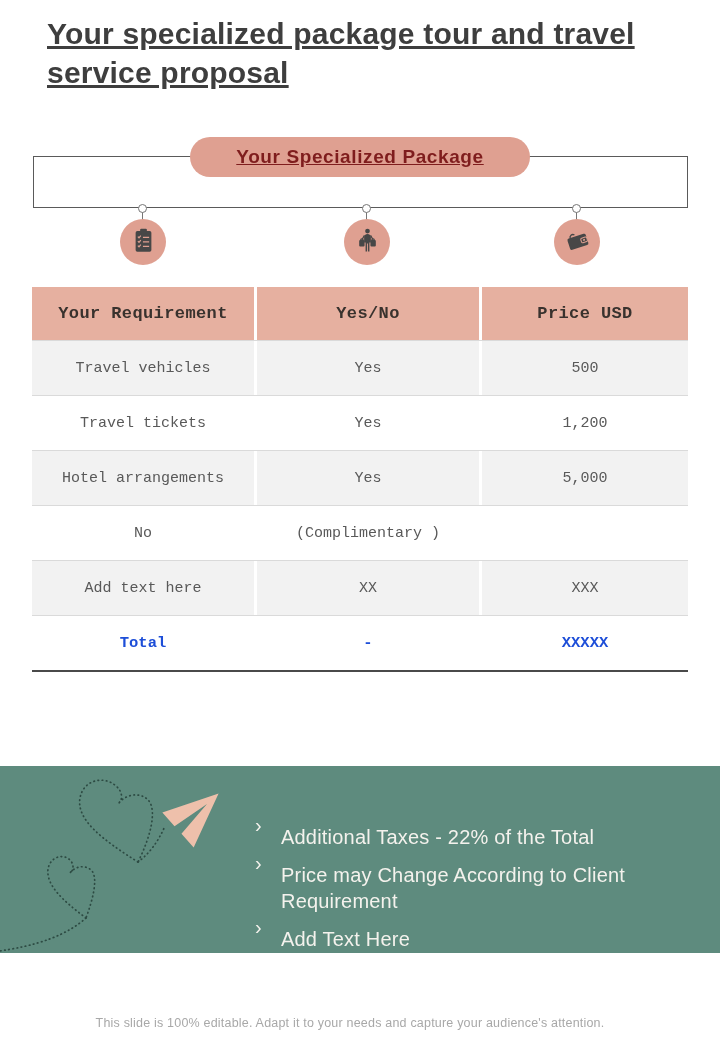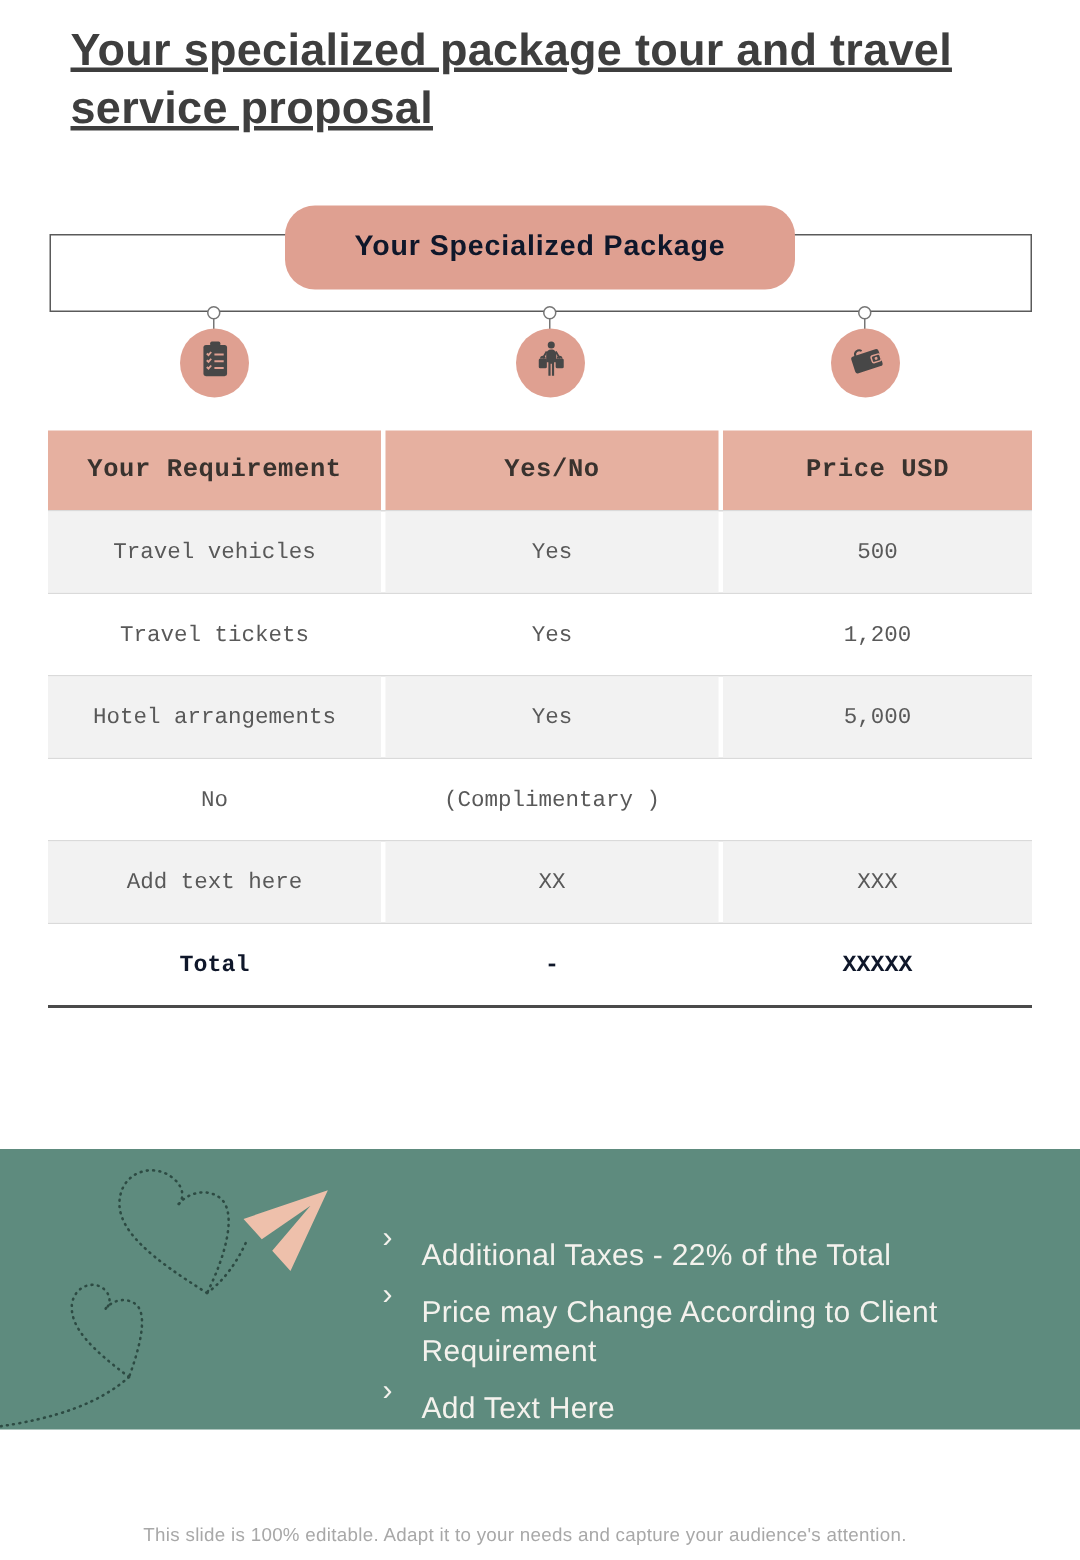--- a/index.html
+++ b/index.html
@@ -17,25 +17,26 @@
     letter-spacing:0.2px;
     text-decoration:underline;
   }
 
   
   .band-rect {
     position:absolute; left:33px; top:156px; width:655px; height:52px;
     border:1px solid #5a5a5a; background:#ffffff;
   }
   .band-pill {
-    position:absolute; left:190px; top:137px; width:340px; height:56px;
+    position:absolute; left:190px; top:137px; width:340px; height:40px;
     background:#dfa091; border-radius:20px;
     display:flex; align-items:center; justify-content:center;
-    font-size:19px; font-weight:bold; color:#0f172a; letter-spacing:0.6px;
+    font-size:19px; font-weight:bold; color:#7f1d1d; letter-spacing:0.6px;
     z-index:2;
+    text-decoration:underline;
   }
   .conn-dot {
     position:absolute; top:204px; width:9px; height:9px; border-radius:50%;
     background:#ffffff; border:1px solid #767676; z-index:2;
   }
   .conn-stem {
     position:absolute; top:212px; width:1px; height:8px; background:#767676;
   }
   .icon-circle {
     position:absolute; top:219px; width:46px; height:46px; border-radius:50%;
@@ -53,21 +54,21 @@
   .t-head .t-cell {
     background:#e6b0a0; font-size:17px; font-weight:bold; color:#39322e;
     letter-spacing:0.4px;
   }
   .t-body-row { height:55px; border-top:1px solid #dadada; }
   .t-cell {
     display:flex; align-items:center; justify-content:center;
     font-size:15px; color:#595959; text-align:center;font-family:Liberation Mono, monospace;
   }
   .row-alt .t-cell { background:#f2f2f2; }
-  .row-total .t-cell { font-weight:bold; color:#0f172a; font-size:15.5px; }
+  .row-total .t-cell { font-weight:bold; color:#1d4ed8; font-size:15.5px; }
   .t-bottom-line { height:2px; background:#4a4a4a; }
 
   
   .banner {
     position:absolute; left:0; top:766px; width:720px; height:187px;
     background:#5e8b7e;
   }
   .banner-art { position:absolute; left:0; top:0; }
   .notes-list { position:absolute; left:255px; top:46px; width:392px; }
   .note-item { display:flex; }

